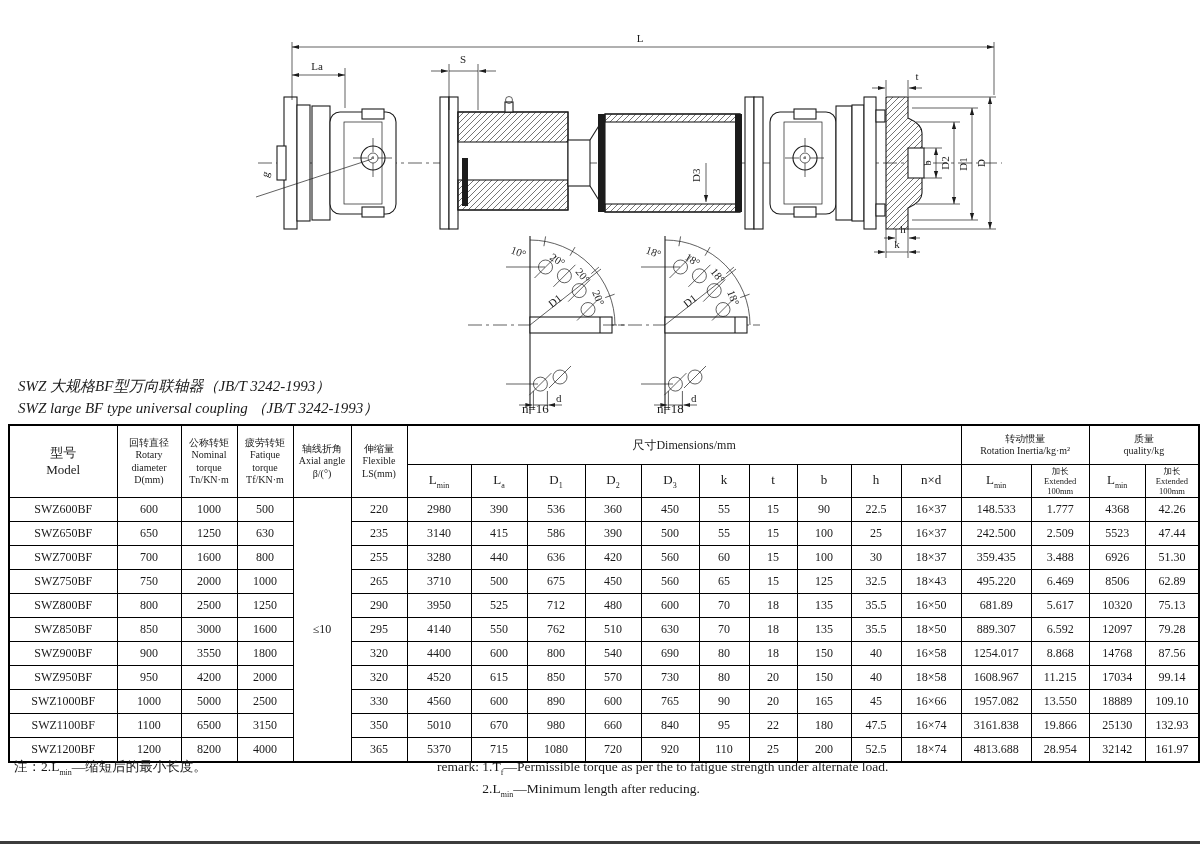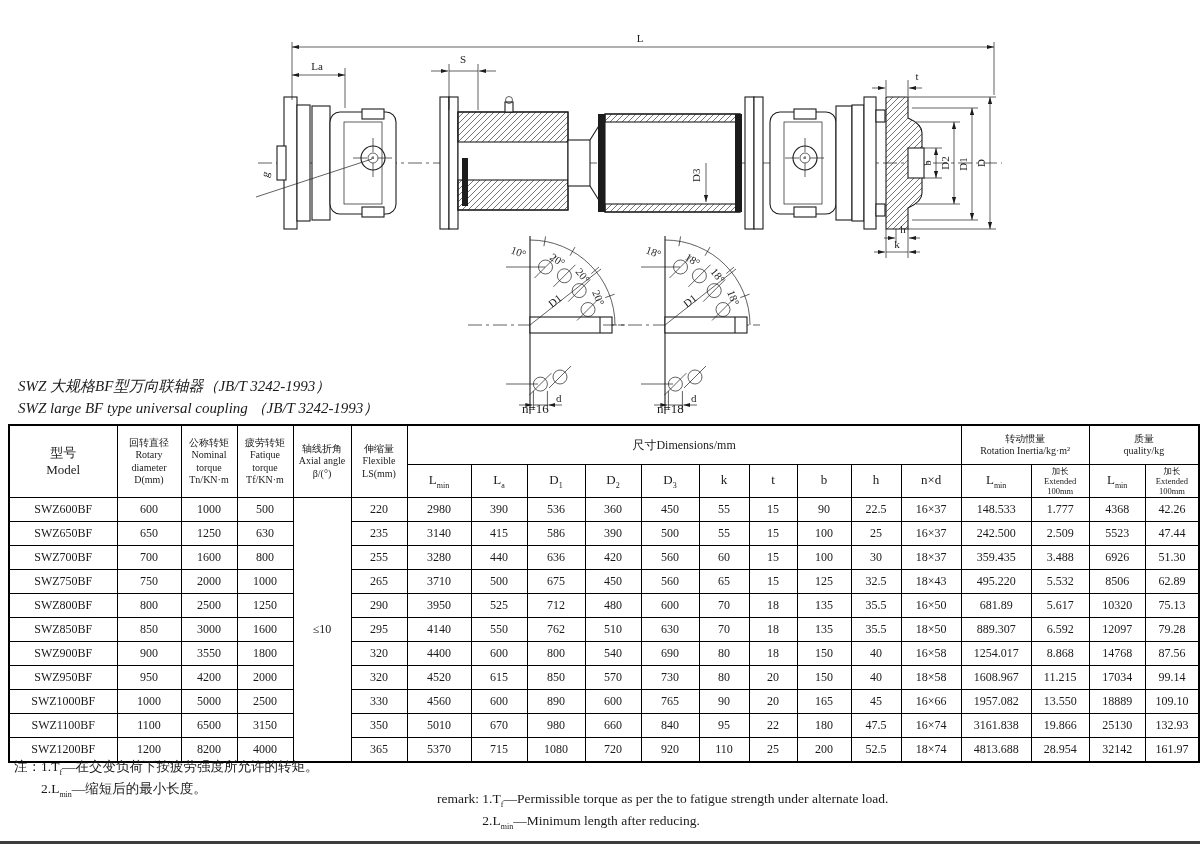--- a/index.html
+++ b/index.html
@@ -33,21 +33,21 @@
   table.spec thead tr.sub th.ext{font-size:8.5px;line-height:1.2;}
   table.spec thead tr.top th{height:38px;}
   table.spec thead th.dimspan{font-size:12px;margin-left:17px;}
   table.spec td{font-size:12px;height:23px;white-space:nowrap;}
   table.spec sub{font-size:7.5px;}
   table.spec thead tr.sub sub{font-size:8px;}
 
   
   .notes{position:absolute;top:757px;font-size:13.5px;line-height:1.5;}
   .notes-zh{left:14px;}
-  .notes-en{left:437px;margin-top:32px;}
+  .notes-en{left:437px;}
   .note-row{display:flex;}
   .note-prefix{white-space:pre;}
   .note-lines div{white-space:pre;}
   .notes sub{font-size:8px;}
 </style>
 </head>
 <body>
 
 <div class="sheet">
 
@@ -387,21 +387,21 @@
           <td>500</td>
           <td>675</td>
           <td>450</td>
           <td>560</td>
           <td>65</td>
           <td>15</td>
           <td>125</td>
           <td>32.5</td>
           <td>18×43</td>
           <td>495.220</td>
-          <td>5.532</td>
+          <td>6.469</td>
           <td>8506</td>
           <td>62.89</td>
         </tr>
         <tr>
           <td>SWZ800BF</td>
           <td>800</td>
           <td>2500</td>
           <td>1250</td>
           <td>290</td>
           <td>3950</td>
@@ -545,21 +545,20 @@
           <td>32142</td>
           <td>161.97</td>
         </tr>
       </tbody>
   </table>
 
   <div class="notes notes-zh" style="left:14px;">
     <div class="note-row">
       <span class="note-prefix">注：</span>
       <div class="note-lines">
-        <div><span>1.T</span><sub>f</sub><span>—在交变负荷下按疲劳强度所允许的转矩。</span></div>
         <div><span>2.L</span><sub>min</sub><span>—缩短后的最小长度。</span></div>
       </div>
     </div>
   </div>
 
   <div class="notes notes-en" style="left:437px;">
     <div class="note-row">
       <span class="note-prefix">remark: </span>
       <div class="note-lines">
         <div><span>1.T</span><sub>f</sub><span>—Permissible torque as per the to fatigue strength under alternate load.</span></div>

